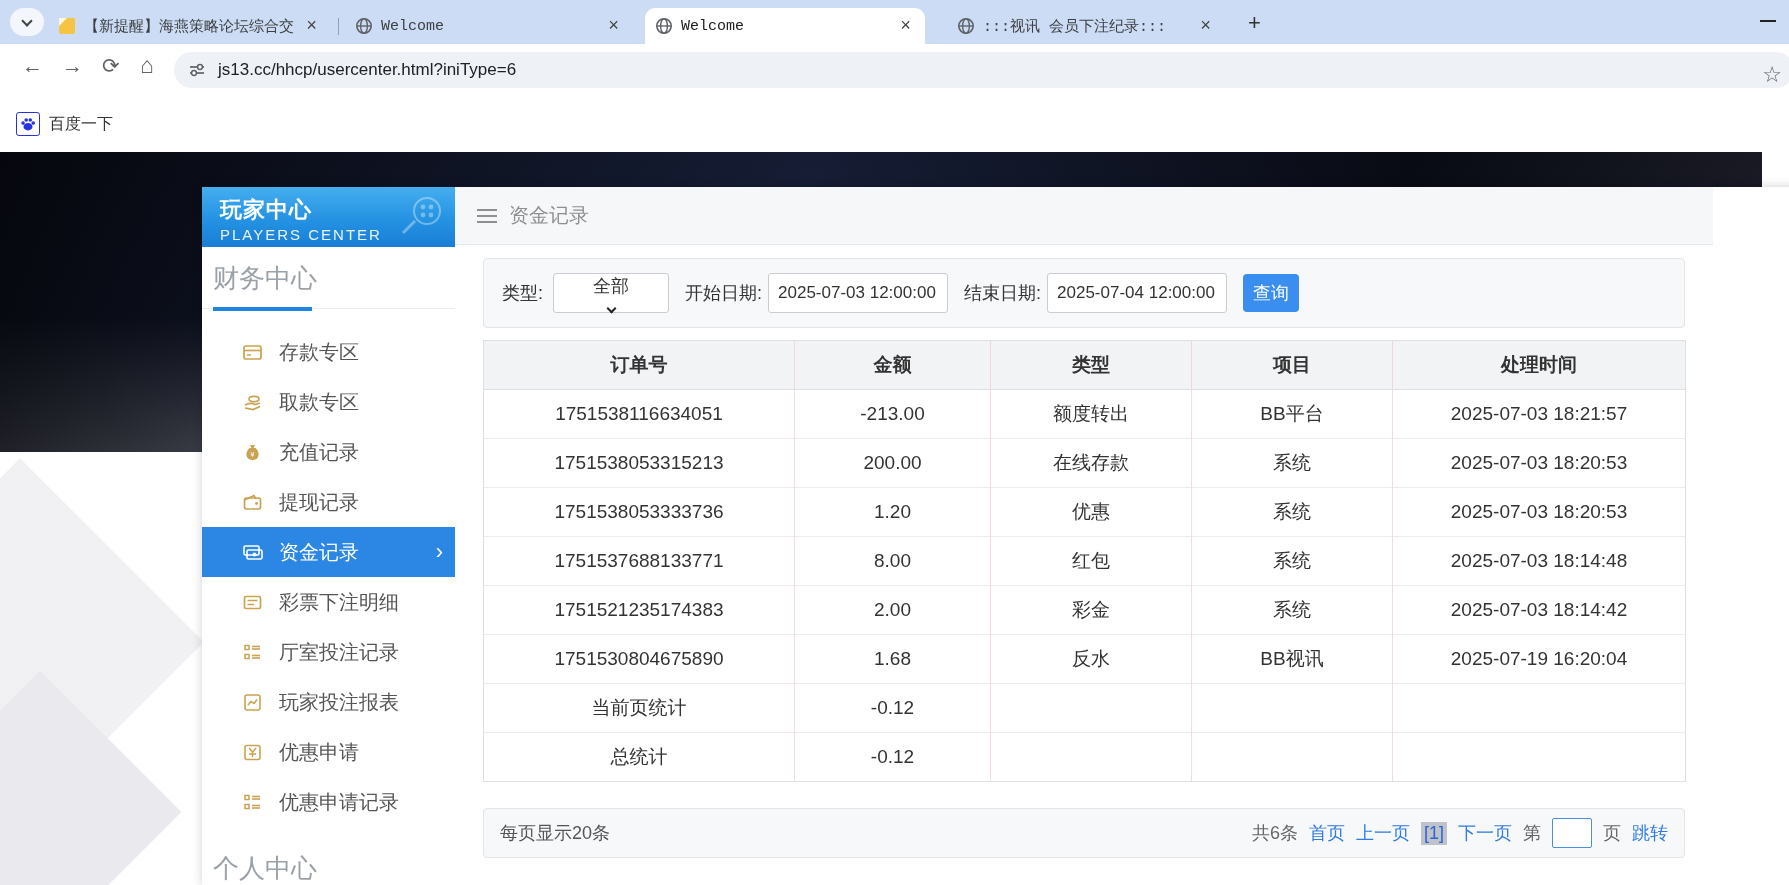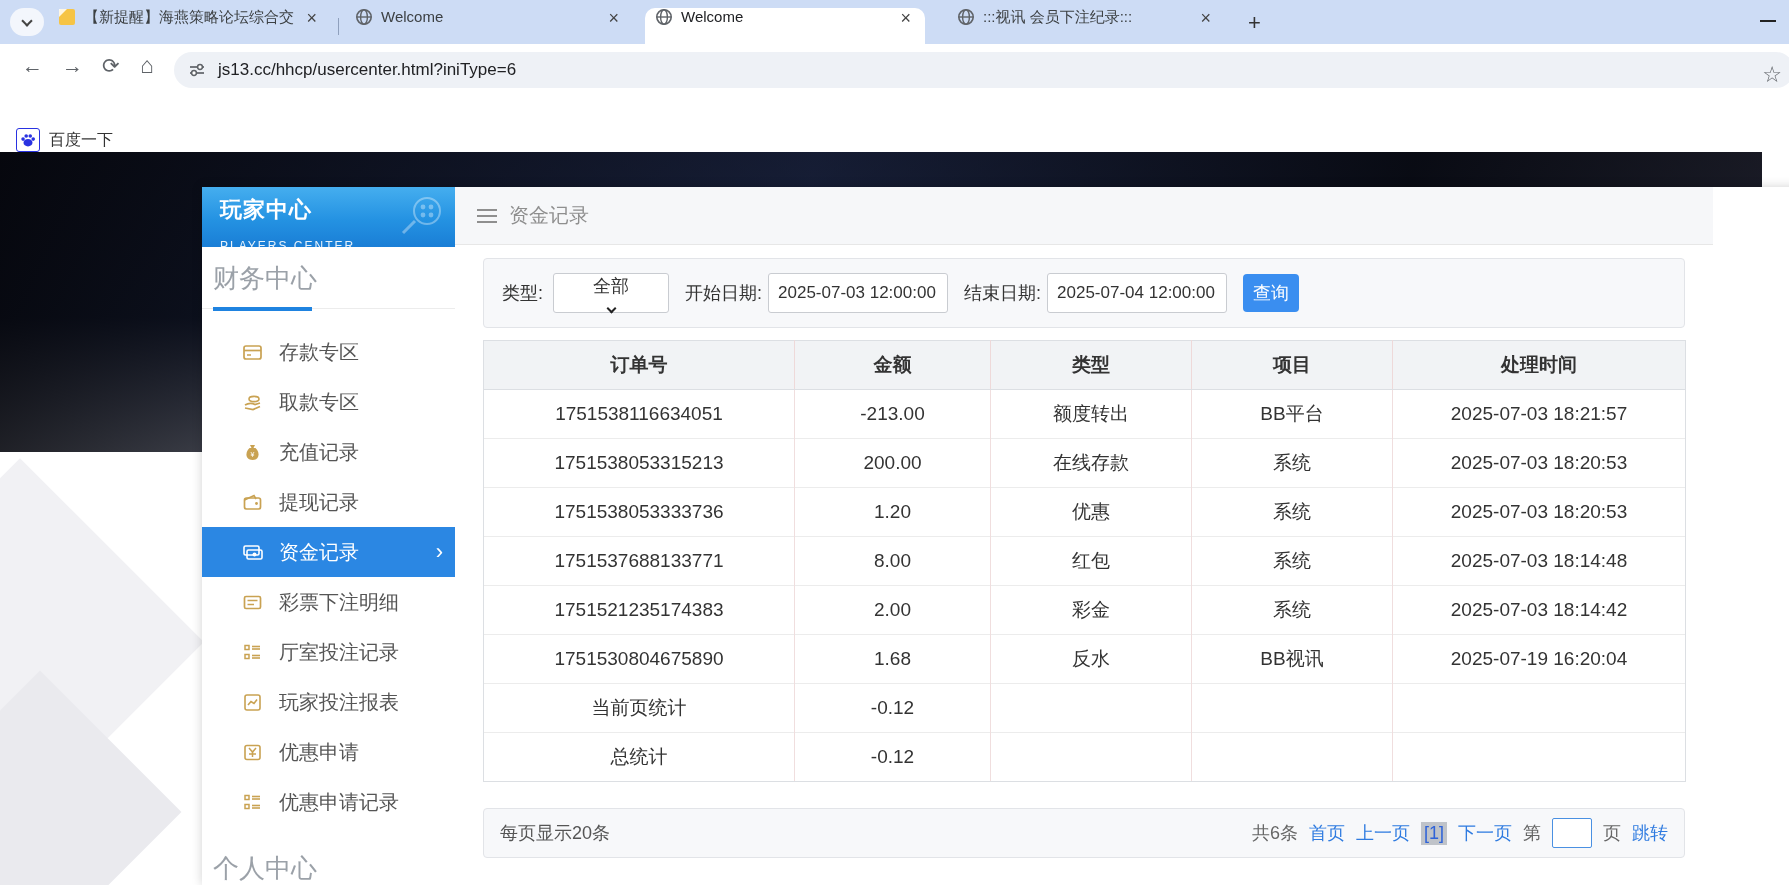--- a/index.html
+++ b/index.html
@@ -5,38 +5,38 @@
   * { margin:0; padding:0; box-sizing:border-box; }
   html,body { width:1789px; height:885px; overflow:hidden; background:#fff;
               font-family:"Liberation Sans","DejaVu Sans",sans-serif; }
 
   
   .tabstrip { position:absolute; left:0; top:0; width:1789px; height:44px; background:#cddcf5; }
   .tab-search { position:absolute; left:10px; top:8px; width:34px; height:28px; border-radius:14px;
                 background:#f3f6fc; display:flex; align-items:center; justify-content:center; }
   .chev { width:8px; height:8px; border-right:2px solid #444; border-bottom:2px solid #444;
           transform:rotate(45deg); margin-top:-3px; }
-  .tab { position:absolute; top:8px; height:36px; display:flex; padding:0 10px;
-         font-size:15px; color:#3c4043; }
+  .tab { position:absolute; top:8px; height:36px; display:flex; align-items:center; padding:0 10px;
+         font-size:15px; color:#3c4043;font-family:Liberation Mono, monospace; }
   .tab.active { background:#fff; border-radius:10px 10px 0 0; color:#202124; }
   .tab .title { flex:1; overflow:hidden; white-space:nowrap; margin:0 8px; }
   .tab .close { font-size:18px; color:#444; padding:0 4px; }
   .tab-sep { position:absolute; top:18px; width:1px; height:17px; background:#8fa0bd; }
   .favicon { width:18px; height:18px; flex:none; }
   .newtab { position:absolute; top:10px; font-size:22px; color:#333; }
   .win-min { position:absolute; top:20px; width:16px; height:2px; background:#222; }
 
   .toolbar { position:absolute; left:0; top:44px; width:1789px; height:52px; background:#fff; }
   .navbtn { position:absolute; top:10px; font-size:21px; color:#5f6368; }
   .urlpill { position:absolute; left:174px; top:8px; width:1620px; height:36px; border-radius:18px;
              background:#eef1f6; display:flex; align-items:center; padding:0 14px; }
   .url { font-size:17px; color:#202124; margin-left:12px; }
   .star { position:absolute; right:12px; top:10px; font-size:22px; color:#5f6368; }
 
-  .bookmarks { position:absolute; left:0; top:112px; width:1789px; height:56px; background:#fff;
+  .bookmarks { position:absolute; left:0; top:96px; width:1789px; height:56px; background:#fff;
                display:flex; align-items:center; }
   .baidu-ic { width:24px; height:24px; border:1px solid #2932e1; border-radius:3px; margin-left:16px;
               display:flex; align-items:center; justify-content:center; background:#fff; }
   .bm-label { font-size:16px; color:#333; margin-left:9px; }
 
   
   .page { position:absolute; left:0; top:152px; width:1789px; height:733px; background:#fff; overflow:hidden; }
   .banner { position:absolute; left:0; top:0; width:1762px; height:300px;
             background:
               linear-gradient(100deg, rgba(5,6,12,.92), rgba(24,34,66,.55) 45%, rgba(8,10,18,.9) 78%, rgba(30,30,40,.7)),
@@ -44,21 +44,21 @@
   }
   .tri { position:absolute; background:#f1f1f4; transform:rotate(45deg); }
   .panel { position:absolute; left:202px; top:35px; width:1734px; height:698px; background:#fff;
            box-shadow:0 0 10px rgba(0,0,0,.18); }
 
   
   .sidebar { position:absolute; left:0; top:0; width:253px; height:698px; background:#fff; }
   .brand { height:60px; background:linear-gradient(180deg,#45aeef 0%,#2492e2 55%,#1a7ed6 100%);
            color:#fff; padding:8px 0 0 18px; position:relative; overflow:hidden; }
   .brand h1 { font-size:22px; font-weight:bold; letter-spacing:1px; }
-  .brand .sub { font-size:12px; letter-spacing:2px; color:rgba(255,255,255,.9); margin-top:14px; }
+  .brand .sub { font-size:15px; letter-spacing:2px; color:rgba(255,255,255,.9); margin-top:1px; }
   .brand svg { position:absolute; right:10px; top:8px; opacity:.35; }
   .sec-title { padding:14px 0 0 11px; font-size:26px; color:#9ba1a8; }
   .sec-rule { margin-top:12px; height:4px; position:relative; border-top:1px solid #ececec; }
   .sec-rule::before { content:""; position:absolute; left:11px; top:-2px; width:99px; height:4px; background:#1f83e0; }
   .menu { margin-top:15px; }
   .mitem { height:50px; display:flex; align-items:center; padding-left:40px; color:#555; font-size:20px;
            position:relative; cursor:pointer; }
   .mitem svg { margin-right:16px; flex:none; }
   .mitem.active { background:#2b87e3; color:#fff; }
   .mitem.active .arrow { position:absolute; right:12px; color:#fff; font-size:22px; }

